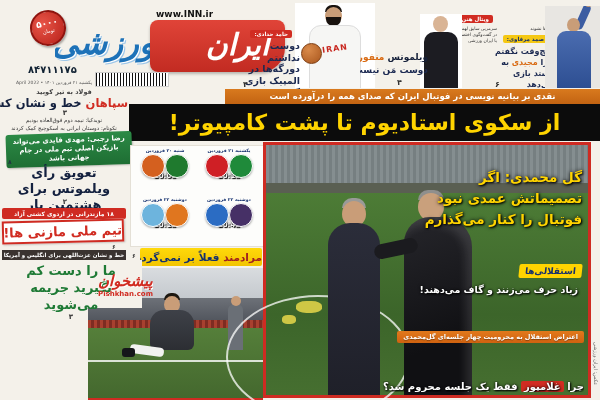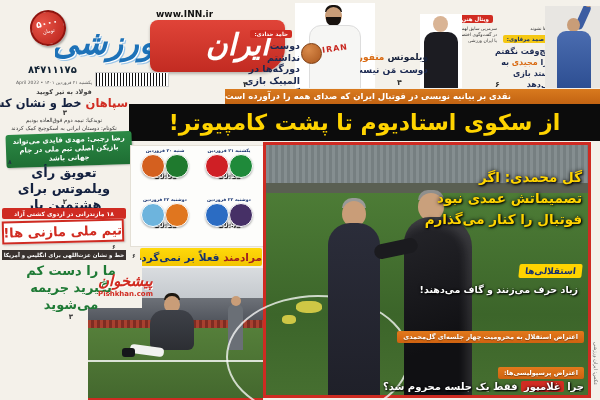--- a/index.html
+++ b/index.html
@@ -58,21 +58,21 @@
   .mar-text .hl{color:#d96a12;}
   .mar-num{right:100px;top:80px;font-size:8px;font-weight:bold;color:#333;}
   .mar-fig{left:545px;top:6px;width:55px;height:82px;background:#e8e6e2;}
   .mar-head{left:22px;top:12px;width:13px;height:14px;}
   .mar-torso{left:12px;top:25px;width:34px;height:57px;background:linear-gradient(180deg,#4a6cb0,#2e4f92);border-radius:9px 9px 0 0;}
   .mar-arm{left:34px;top:-2px;width:8px;height:26px;background:#3c5da2;transform:rotate(24deg);border-radius:4px;}
   .mar-hand{left:40px;top:-6px;width:7px;height:7px;}
 
   
   .kicker{left:225px;top:89px;width:375px;height:15px;background:linear-gradient(180deg,#d97a1e,#c26312);
-          color:#fff;font-size:8.5px;font-weight:bold;text-align:left;line-height:15px;}
+          color:#fff;font-size:8.5px;font-weight:bold;text-align:center;line-height:15px;}
   .band{left:129px;top:104px;width:471px;height:37px;background:#0c0c0c;color:#ffd400;
         font-size:22px;font-weight:900;text-align:center;line-height:37px;letter-spacing:-.5px;}
 
   
   .lc-over{left:0;top:88px;width:128px;font-size:6.5px;color:#444;text-align:center;font-weight:bold;}
   .lc-sep{left:0;top:96px;width:128px;font-size:11.5px;font-weight:900;text-align:center;color:#14213f;}
   .lc-sep .hl{color:#d12c22;}
   .lc-sep-num{left:60px;top:109px;width:10px;font-size:7px;font-weight:bold;color:#333;text-align:center;}
   .lc-subs{left:0;top:117px;width:128px;font-size:5.5px;color:#333;text-align:center;line-height:7.5px;}
   .greenbox{left:6px;top:133px;width:118px;background:linear-gradient(180deg,#2c8a46,#1e6e33);color:#fff;
@@ -295,21 +295,20 @@
     <div class="abs coach-hair"></div>
     <div class="abs head coach-head"></div>
     <div class="abs coach-torso"></div>
     <div class="abs coach-arm"></div>
     <div class="abs ph-quote">گل محمدی: اگر تصمیماتش عمدی نبود فوتبال را کنار می‌گذارم</div>
     <div class="abs est-row">
       <span class="est-label">استقلالی‌ها</span>
       <span class="est-text">زیاد حرف می‌زنند و گاف می‌دهند!</span>
     </div>
     <div class="pr-strip pr1 nowrap">اعتراض استقلال به محرومیت چهار جلسه‌ای گل‌محمدی</div>
-    <div class="pr-strip pr2 nowrap">اعتراض پرسپولیسی‌ها:</div>
     <div class="pr-line prl2 nowrap"><span>چرا </span><span class="namechip">غلامپور</span><span> فقط یک جلسه محروم شد؟</span></div>
   </div>
 
   <div class="abs bl-photo">
     <div class="abs bl-sky"></div>
     <div class="abs bl-stand"></div>
     <div class="abs bl-seats"></div>
     <div class="abs bl-pitch"></div>
     <div class="abs bl-wline"></div>
     <div class="abs pl-hair"></div>

